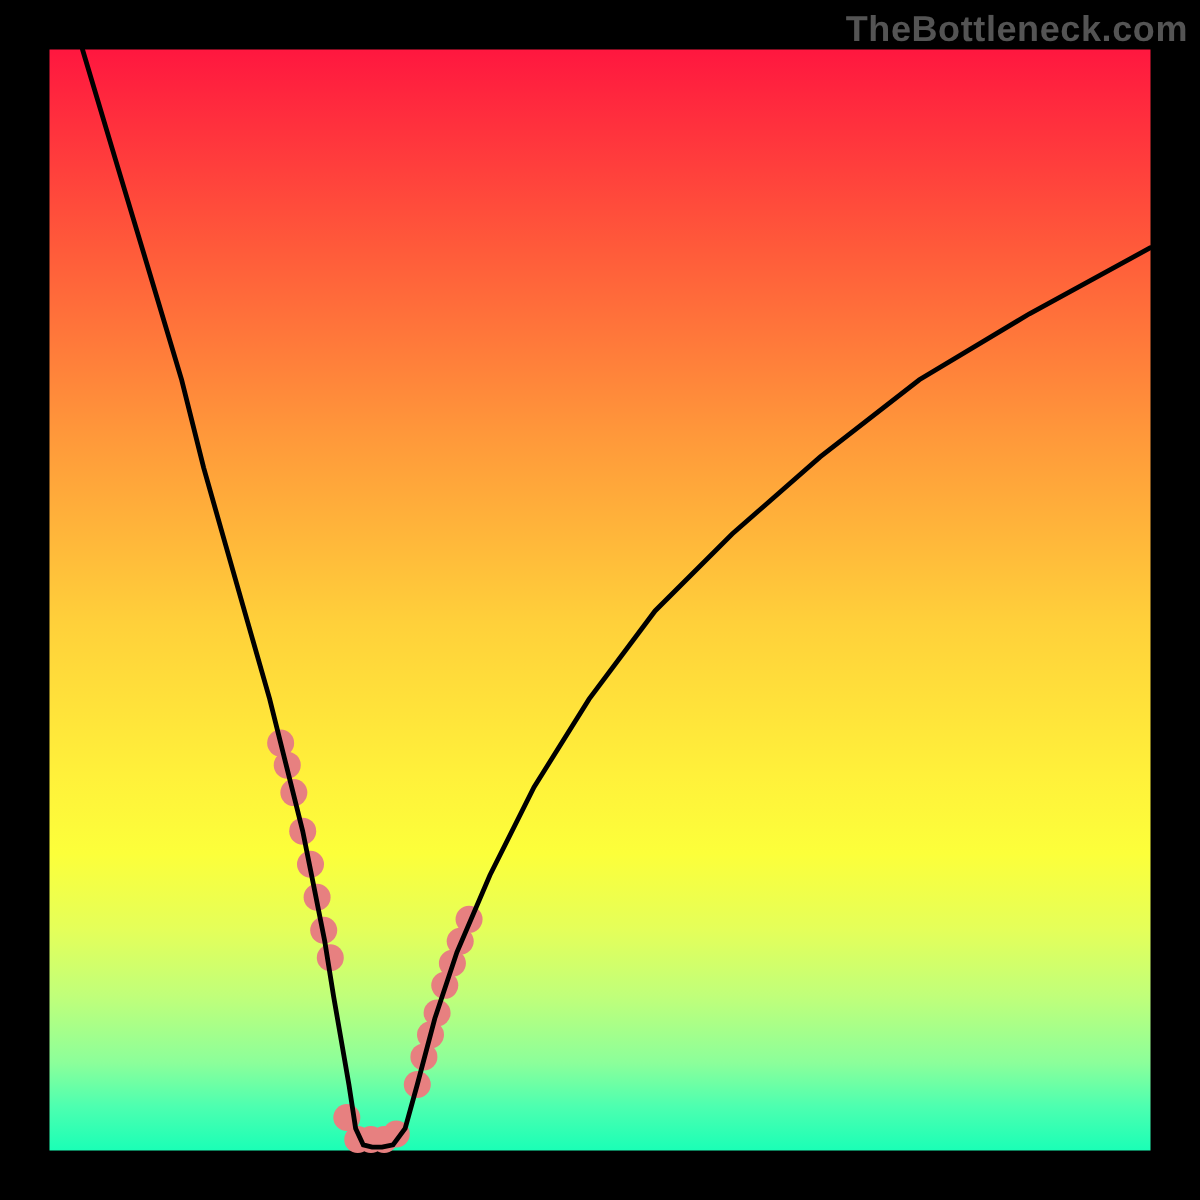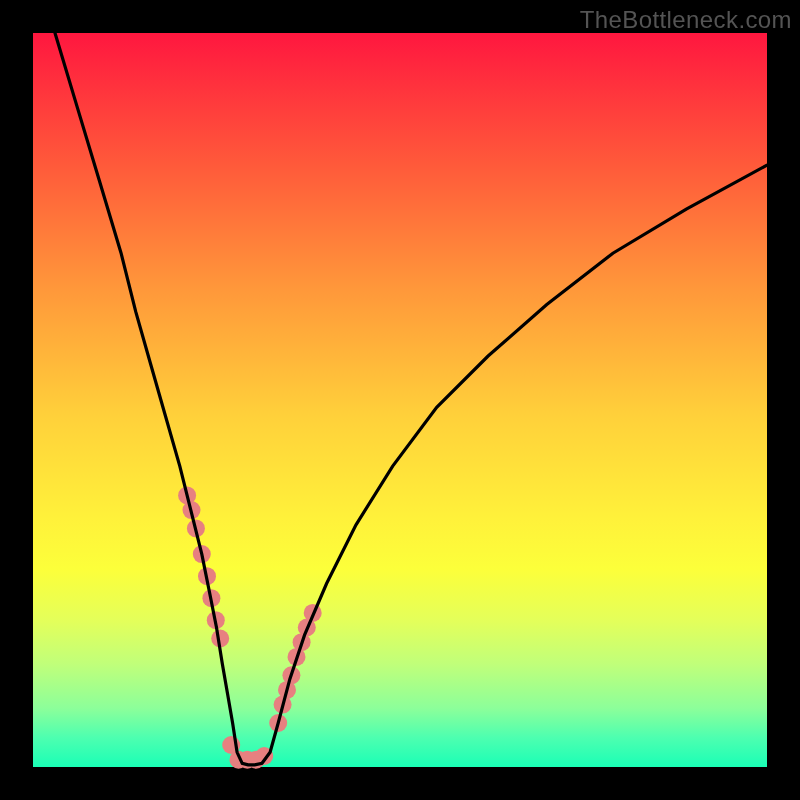--- a/index.html
+++ b/index.html
@@ -39,21 +39,21 @@
       #1affb6 100%
     );
   }
   .watermark {
     position: absolute;
     top: 6px;
     right: 8px;
     color: #545454;
     font-size: 24px;
     letter-spacing: 0.4px;
-    font-weight: 400;
+    font-weight: 700;
   }
   svg.curve {
     position: absolute;
     left: 33px;
     top: 33px;
     width: 734px;
     height: 734px;
     overflow: visible;
   }
 </style>

